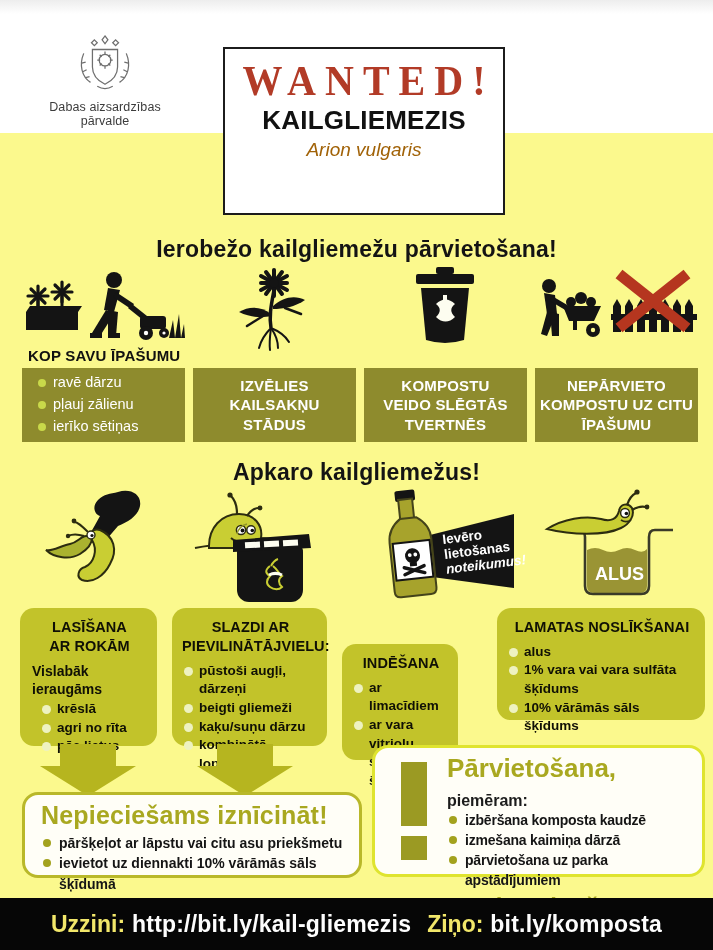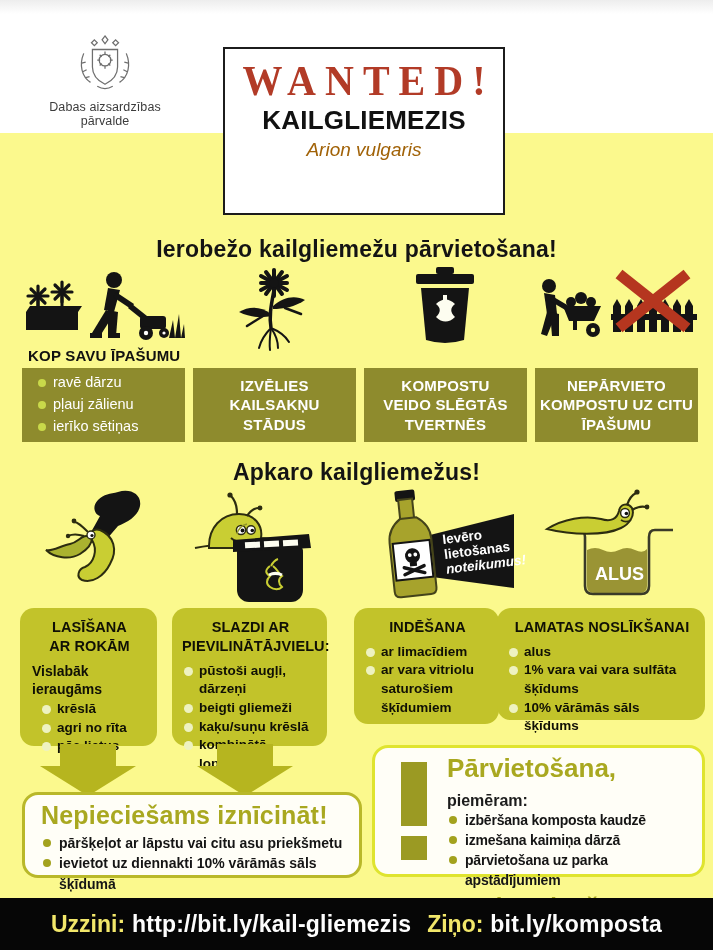--- a/index.html
+++ b/index.html
@@ -48,21 +48,21 @@
     box-sizing:border-box;padding:10px 8px 8px 10px;color:#101005;}
   .box-green .bg-title{font-weight:700;font-size:14.5px;line-height:1.3;text-align:center;
     white-space:pre-line;letter-spacing:.1px;margin-bottom:6px;}
   .box-green .bg-intro{font-size:14px;font-weight:700;line-height:1.3;margin:2px 0 2px 2px;}
   .row2-list li{position:relative;padding-left:17px;font-size:13.5px;font-weight:700;line-height:1.38;}
   .row2-list li::before{content:"";position:absolute;left:2px;top:5px;width:9px;height:9px;
     border-radius:50%;background:#eef2c0;}
   .row2-list.indent{margin-left:10px;}
   .g1{left:20px;width:137px;height:138px;}
   .g2{left:172px;width:155px;height:138px;}
-  .g3{left:354px;width:145px;height:116px;}
+  .g3{left:342px;width:116px;height:116px;margin-top:36px;}
   .g4{left:497px;width:208px;height:112px;}
   
   .arrow-down{position:absolute;top:744px;width:96px;height:52px;}
   .a1{left:40px;} .a2{left:197px;}
   
   .destroy-box{position:absolute;left:22px;top:792px;width:340px;height:86px;
     background:#fffef7;border:3px solid #b9b82a;border-radius:16px;box-sizing:border-box;
     padding:4px 10px 4px 14px;}
   .destroy-title{font-size:25px;font-weight:800;color:#a9a820;letter-spacing:.2px;margin:2px 0 3px 2px;}
   .dark-list li{position:relative;padding-left:20px;font-size:14px;font-weight:700;
@@ -335,21 +335,21 @@
       <li>agri no rīta</li>
       <li>pēc lietus</li>
     </ul>
   </div>
   <div class="box-green g2">
     <div class="bg-title">SLAZDI AR
 PIEVILINĀTĀJVIELU:</div>
     <ul class="plain row2-list">
       <li>pūstoši augļi, dārzeņi</li>
       <li>beigti gliemeži</li>
-      <li>kaķu/suņu krēslā</li>
+      <li>kaķu/suņu dārzu</li>
       <li>kombinētā lopbarība</li>
     </ul>
   </div>
   <div class="box-green g3">
     <div class="bg-title">INDĒŠANA</div>
     <ul class="plain row2-list">
       <li>ar limacīdiem</li>
       <li>ar vara vitriolu saturošiem šķīdumiem</li>
     </ul>
   </div>

